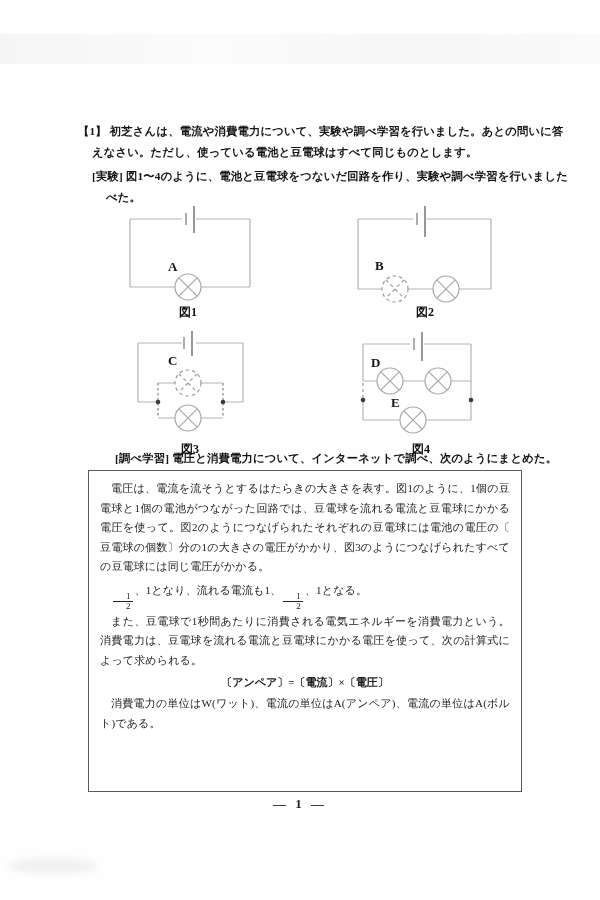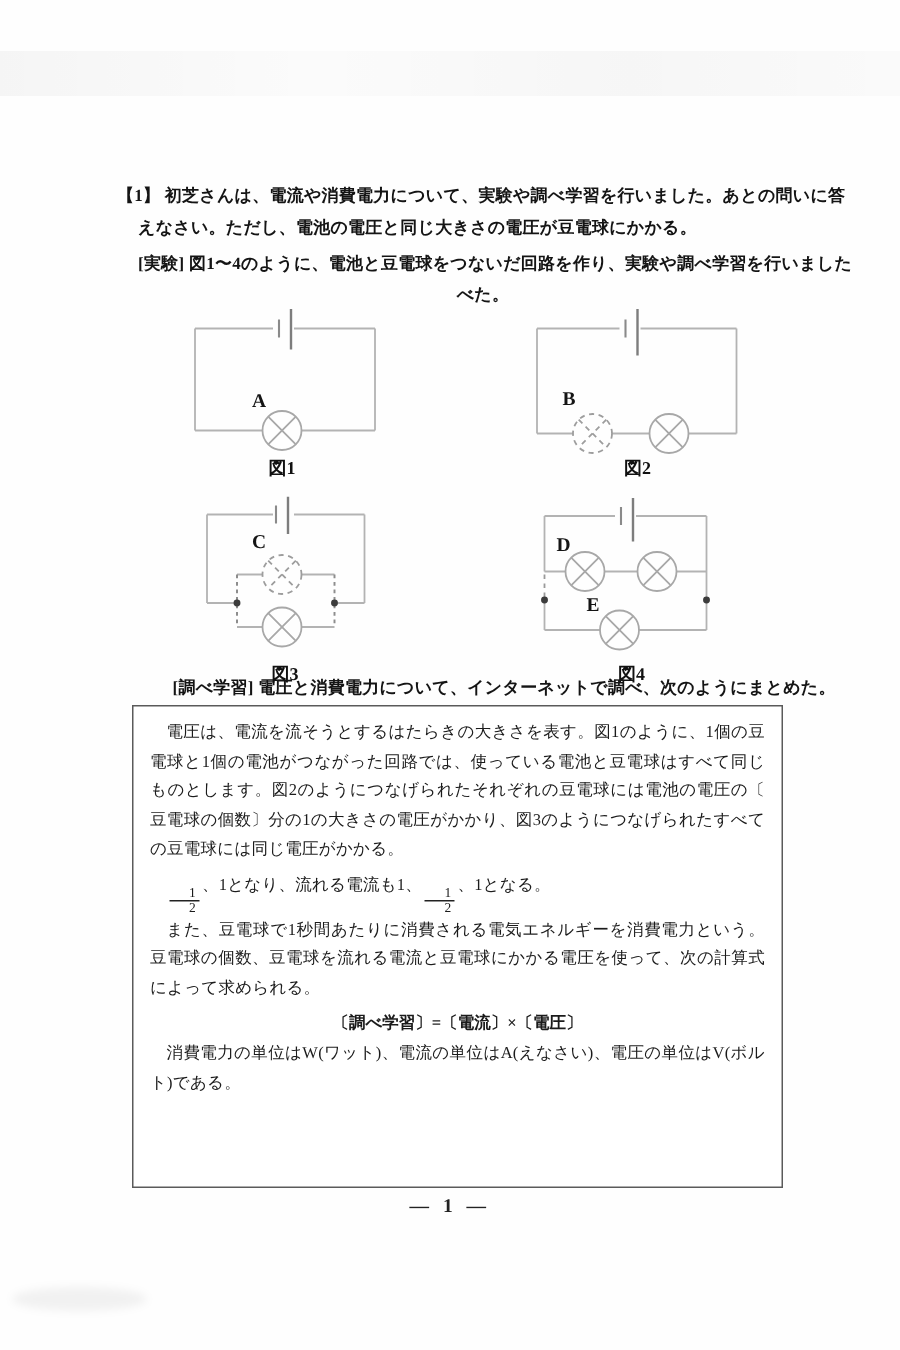--- a/index.html
+++ b/index.html
@@ -11,21 +11,21 @@
   .scan-band{position:absolute;left:0;top:34px;width:100%;height:30px;
     background:linear-gradient(90deg,rgba(0,0,0,0.035),rgba(0,0,0,0.012) 35%,rgba(0,0,0,0.03) 70%,rgba(0,0,0,0.015));}
   .scan-smudge{position:absolute;left:8px;top:858px;width:90px;height:16px;border-radius:50%;
     background:rgba(0,0,0,0.05);filter:blur(3px);}
 
   
   .problem{position:absolute;left:78px;top:121px;width:460px;font-weight:bold;
            font-size:11.3px;color:#141414;}
   .problem .pl{white-space:nowrap;line-height:21px;letter-spacing:0.2px;}
   .ind1{padding-left:14px;}
-  .ind2{padding-left:28px;text-align:center;}
+  .ind2{padding-left:28px;}
   .problem .gap{height:3px;}
 
   
   .fig{position:absolute;}
   .wire{stroke:#b3b3b3;fill:none;stroke-width:1.2px;}
   .wire-dash{stroke:#9a9a9a;fill:none;stroke-width:1.2px;stroke-dasharray:3,3;}
   .conn-dash{stroke:#8d8d8d;fill:none;stroke-width:1.3px;stroke-dasharray:2.5,2.5;}
   .batt{stroke:#8a8a8a;stroke-width:1.4px;}
   .batt-long{stroke:#7d7d7d;stroke-width:1.6px;}
   .bulb circle,.bulb path{stroke:#a8a8a8;fill:none;stroke-width:1.2px;}
@@ -57,21 +57,21 @@
 </head>
 <body>
 
 <div id="page">
 
   <div class="scan-band"></div>
   <div class="scan-smudge"></div>
 
   <div class="problem">
     <div class="pl">【1】 初芝さんは、電流や消費電力について、実験や調べ学習を行いました。あとの問いに答</div>
-    <div class="pl ind1">えなさい。ただし、電池の電圧と同じ大きさの電圧が豆電球にかかる。</div>
+    <div class="pl ind1">えなさい。ただし、使っている電池と豆電球はすべて同じものとします。</div>
     <div class="gap"></div>
     <div class="pl ind1">[実験] 図1〜4のように、電池と豆電球をつないだ回路を作り、実験や調べ学習を行いました</div>
     <div class="pl ind2">べた。</div>
   </div>
 
   <svg class="fig" style="left:100px;top:203px;" width="185" height="118" viewBox="0 0 185 118">
     <path class="wire" d="M30,16 H82 M96,16 H150 M30,16 V84 M150,16 V84 M30,84 H75 M101,84 H150"></path>
     <g>
       <line class="batt" x1="86" y1="10" x2="86" y2="22"></line>
       <line class="batt-long" x1="94" y1="3" x2="94" y2="30"></line>
@@ -147,28 +147,28 @@
     <circle class="dot" cx="30" cy="69" r="2.3"></circle>
     <circle class="dot" cx="138" cy="69" r="2.3"></circle>
     <text class="lbl" x="38" y="36">D</text>
     <text class="lbl" x="58" y="76">E</text>
     <text class="cap" x="88" y="122">図4</text>
   </svg>
 
   <div class="research">[調べ学習] 電圧と消費電力について、インターネットで調べ、次のようにまとめた。</div>
 
   <div class="box">
-    <p class="bp">電圧は、電流を流そうとするはたらきの大きさを表す。図1のように、1個の豆電球と1個の電池がつながった回路では、使っている電池と豆電球はすべて同じものとします。図2のようにつなげられたそれぞれの豆電球には電池の電圧の〔豆電球の個数〕分の1の大きさの電圧がかかり、図3のようにつなげられたすべての豆電球には同じ電圧がかかる。</p>
+    <p class="bp">電圧は、電流を流そうとするはたらきの大きさを表す。図1のように、1個の豆電球と1個の電池がつながった回路では、豆電球を流れる電流と豆電球にかかる電圧を使って。図2のようにつなげられたそれぞれの豆電球には電池の電圧の〔豆電球の個数〕分の1の大きさの電圧がかかり、図3のようにつなげられたすべての豆電球には同じ電圧がかかる。</p>
     <p class="bp p2"><span class="frac">
           <span class="num">1</span>
           <span class="den">2</span>
         </span><span>、1となり、流れる電流も1、</span><span class="frac">
           <span class="num">1</span>
           <span class="den">2</span>
         </span><span>、1となる。</span></p>
-    <p class="bp">また、豆電球で1秒間あたりに消費される電気エネルギーを消費電力という。豆電球の個数、豆電球を流れる電流と豆電球にかかる電圧を使って、次の計算式によって求められる。</p>
-    <div class="formula">〔調べ学習〕=〔電流〕×〔電圧〕</div>
-    <p class="bp">消費電力の単位はW(ワット)、電流の単位はA(えなさい)、電圧の単位はV(ボルト)である。</p>
+    <p class="bp">また、豆電球で1秒間あたりに消費される電気エネルギーを消費電力という。消費電力は、豆電球を流れる電流と豆電球にかかる電圧を使って、次の計算式によって求められる。</p>
+    <div class="formula">〔アンペア〕=〔電流〕×〔電圧〕</div>
+    <p class="bp">消費電力の単位はW(ワット)、電流の単位はA(アンペア)、電流の単位はA(ボルト)である。</p>
   </div>
 
   <div class="footer">— 1 —</div>
 
 </div>
 
 </body></html>

